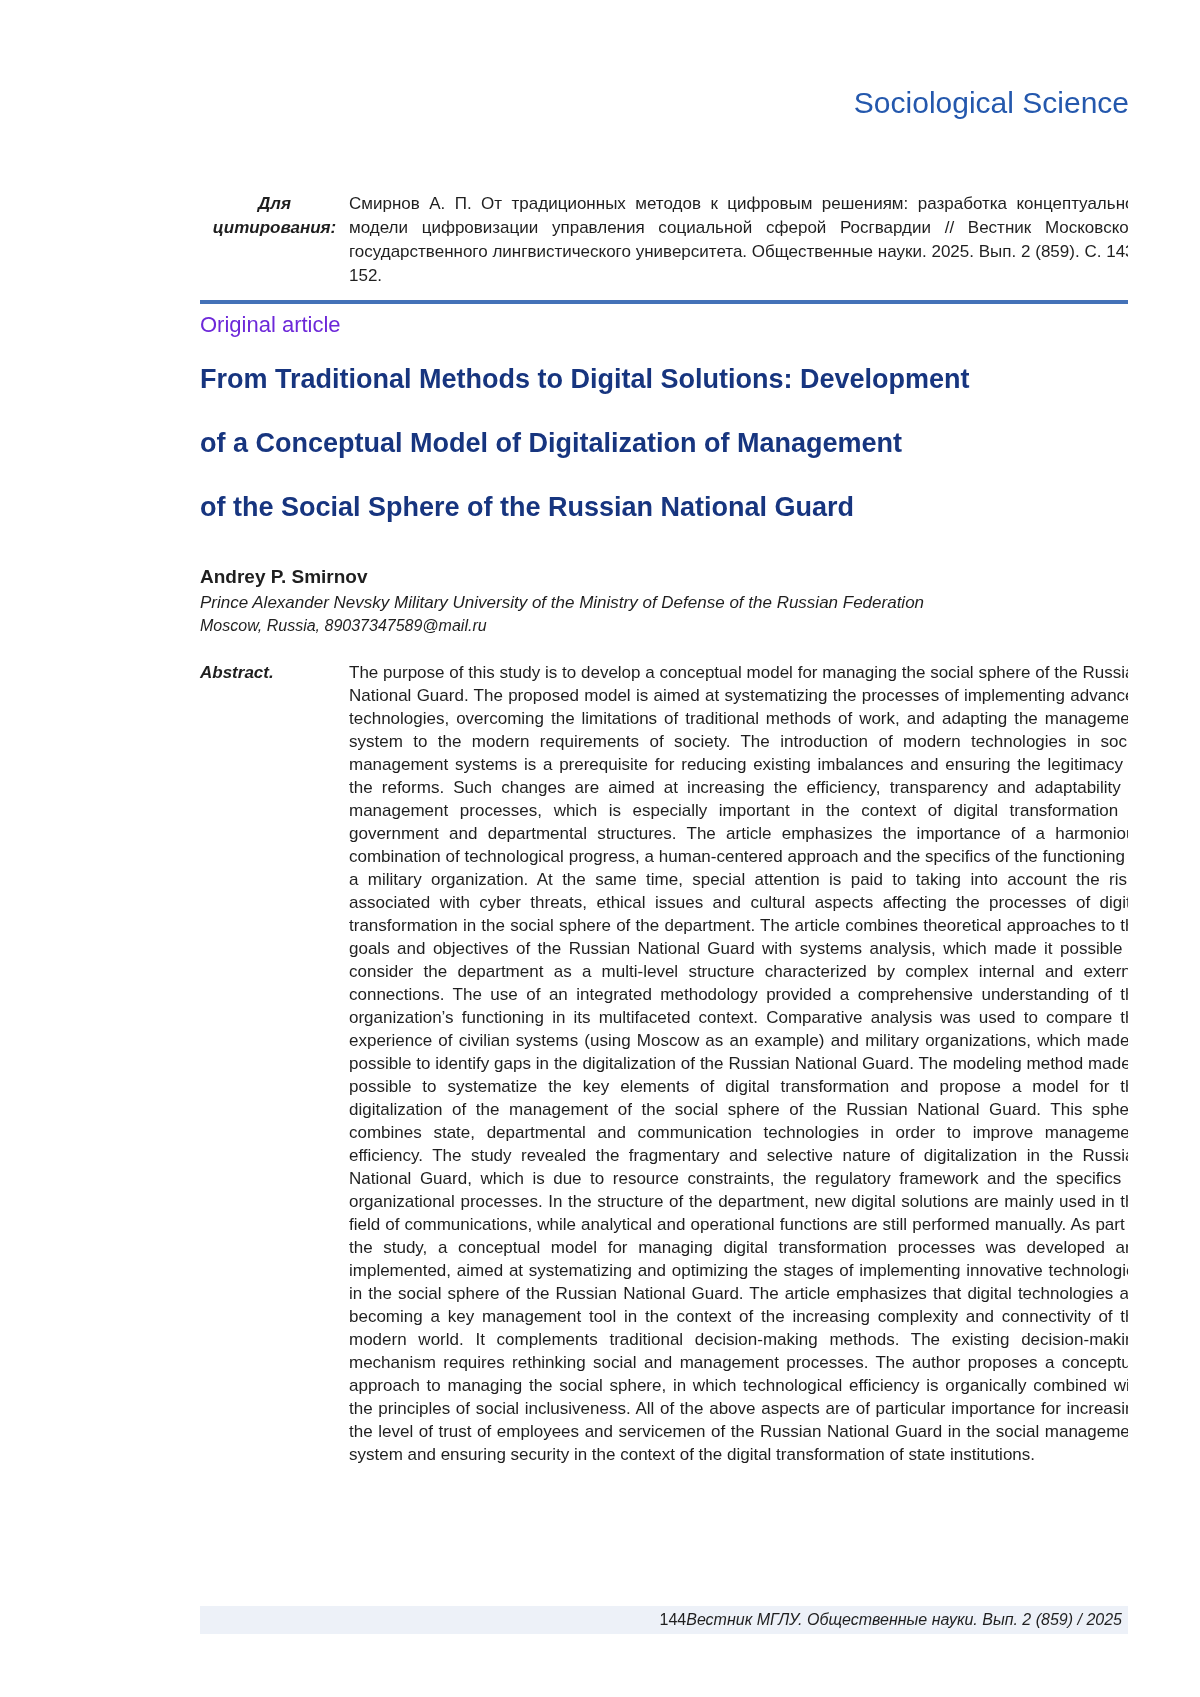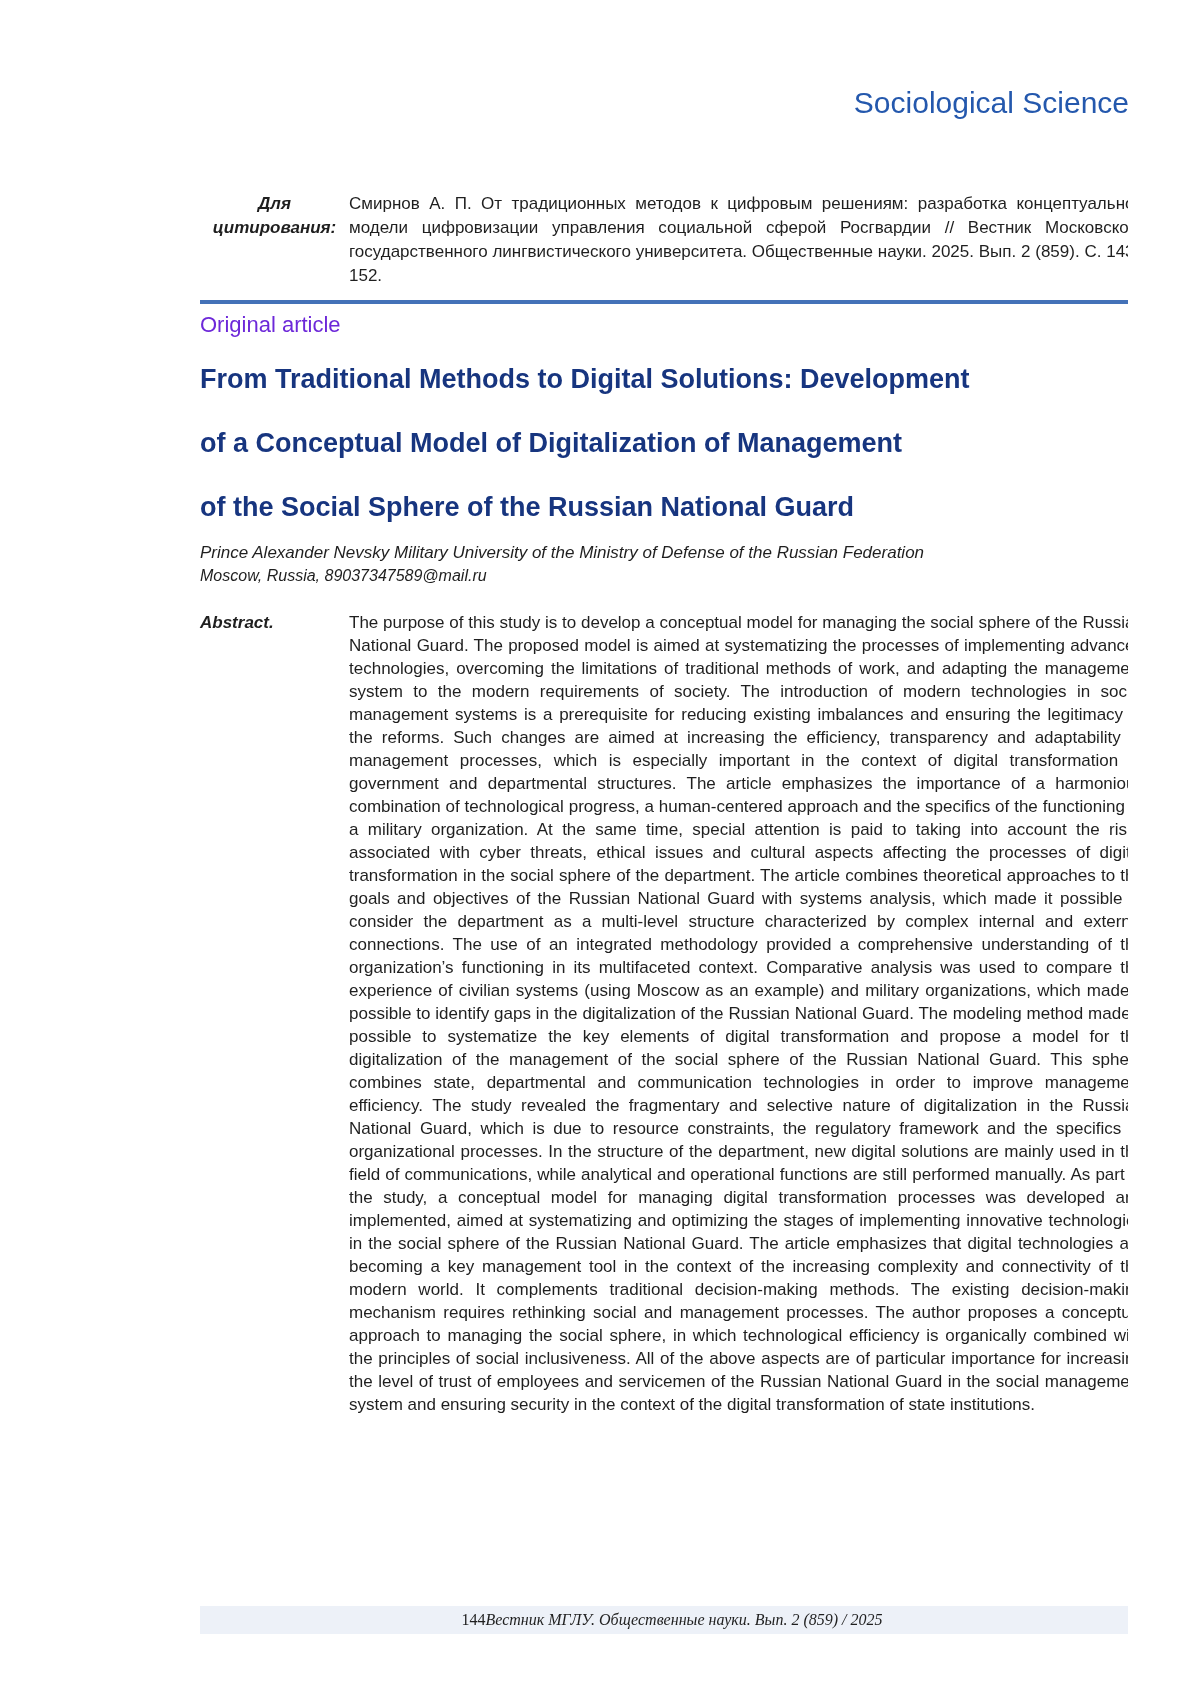--- a/index.html
+++ b/index.html
@@ -110,24 +110,23 @@
   }
   .footer-bar {
     position: absolute;
     left: 128px;
     top: 1597px;
     width: 944px;
     height: 28px;
     background: var(--footer-bg);
     display: flex;
     align-items: center;
-    justify-content: center;
-    padding: 0 6px;
+    justify-content: flex-end;
+    padding: 0 22px;
     font-size: 16px;
-    font-family: Liberation Serif, serif;
   }
   .journal-info {
     font-style: italic;
   }
 </style>
 </head>
 <body>
 
 <div class="page">
   <div class="content">
@@ -142,20 +141,21 @@
     </div>
 
     <div class="rule"></div>
 
     <div class="article-type">Original article</div>
 
     <h1 class="article-title">From Traditional Methods to Digital Solutions: Development
 of a Conceptual Model of Digitalization of Management
 of the Social Sphere of the Russian National Guard</h1>
 
+    <div class="author-name">Andrey P. Smirnov</div>
 
     <div class="affiliation">Prince Alexander Nevsky Military University of the Ministry of Defense of the Russian Federation</div>
 
     <div class="contact">Moscow, Russia, 89037347589@mail.ru</div>
 
     <div class="abstract">
       <div class="abstract-label-col">Abstract.</div>
       <div class="abstract-text-col">The purpose of this study is to develop a conceptual model for managing the social sphere of the Russian National Guard. The proposed model is aimed at systematizing the processes of implementing advanced technologies, overcoming the limitations of traditional methods of work, and adapting the management system to the modern requirements of society. The introduction of modern technologies in social management systems is a prerequisite for reducing existing imbalances and ensuring the legitimacy of the reforms. Such changes are aimed at increasing the efficiency, transparency and adaptability of management processes, which is especially important in the context of digital transformation of government and departmental structures. The article emphasizes the importance of a harmonious combination of technological progress, a human-centered approach and the specifics of the functioning of a military organization. At the same time, special attention is paid to taking into account the risks associated with cyber threats, ethical issues and cultural aspects affecting the processes of digital transformation in the social sphere of the department. The article combines theoretical approaches to the goals and objectives of the Russian National Guard with systems analysis, which made it possible to consider the department as a multi-level structure characterized by complex internal and external connections. The use of an integrated methodology provided a comprehensive understanding of the organization’s functioning in its multifaceted context. Comparative analysis was used to compare the experience of civilian systems (using Moscow as an example) and military organizations, which made it possible to identify gaps in the digitalization of the Russian National Guard. The modeling method made it possible to systematize the key elements of digital transformation and propose a model for the digitalization of the management of the social sphere of the Russian National Guard. This sphere combines state, departmental and communication technologies in order to improve management efficiency. The study revealed the fragmentary and selective nature of digitalization in the Russian National Guard, which is due to resource constraints, the regulatory framework and the specifics of organizational processes. In the structure of the department, new digital solutions are mainly used in the field of communications, while analytical and operational functions are still performed manually. As part of the study, a conceptual model for managing digital transformation processes was developed and implemented, aimed at systematizing and optimizing the stages of implementing innovative technologies in the social sphere of the Russian National Guard. The article emphasizes that digital technologies are becoming a key management tool in the context of the increasing complexity and connectivity of the modern world. It complements traditional decision-making methods. The existing decision-making mechanism requires rethinking social and management processes. The author proposes a conceptual approach to managing the social sphere, in which technological efficiency is organically combined with the principles of social inclusiveness. All of the above aspects are of particular importance for increasing the level of trust of employees and servicemen of the Russian National Guard in the social management system and ensuring security in the context of the digital transformation of state institutions.</div>
     </div>
 

